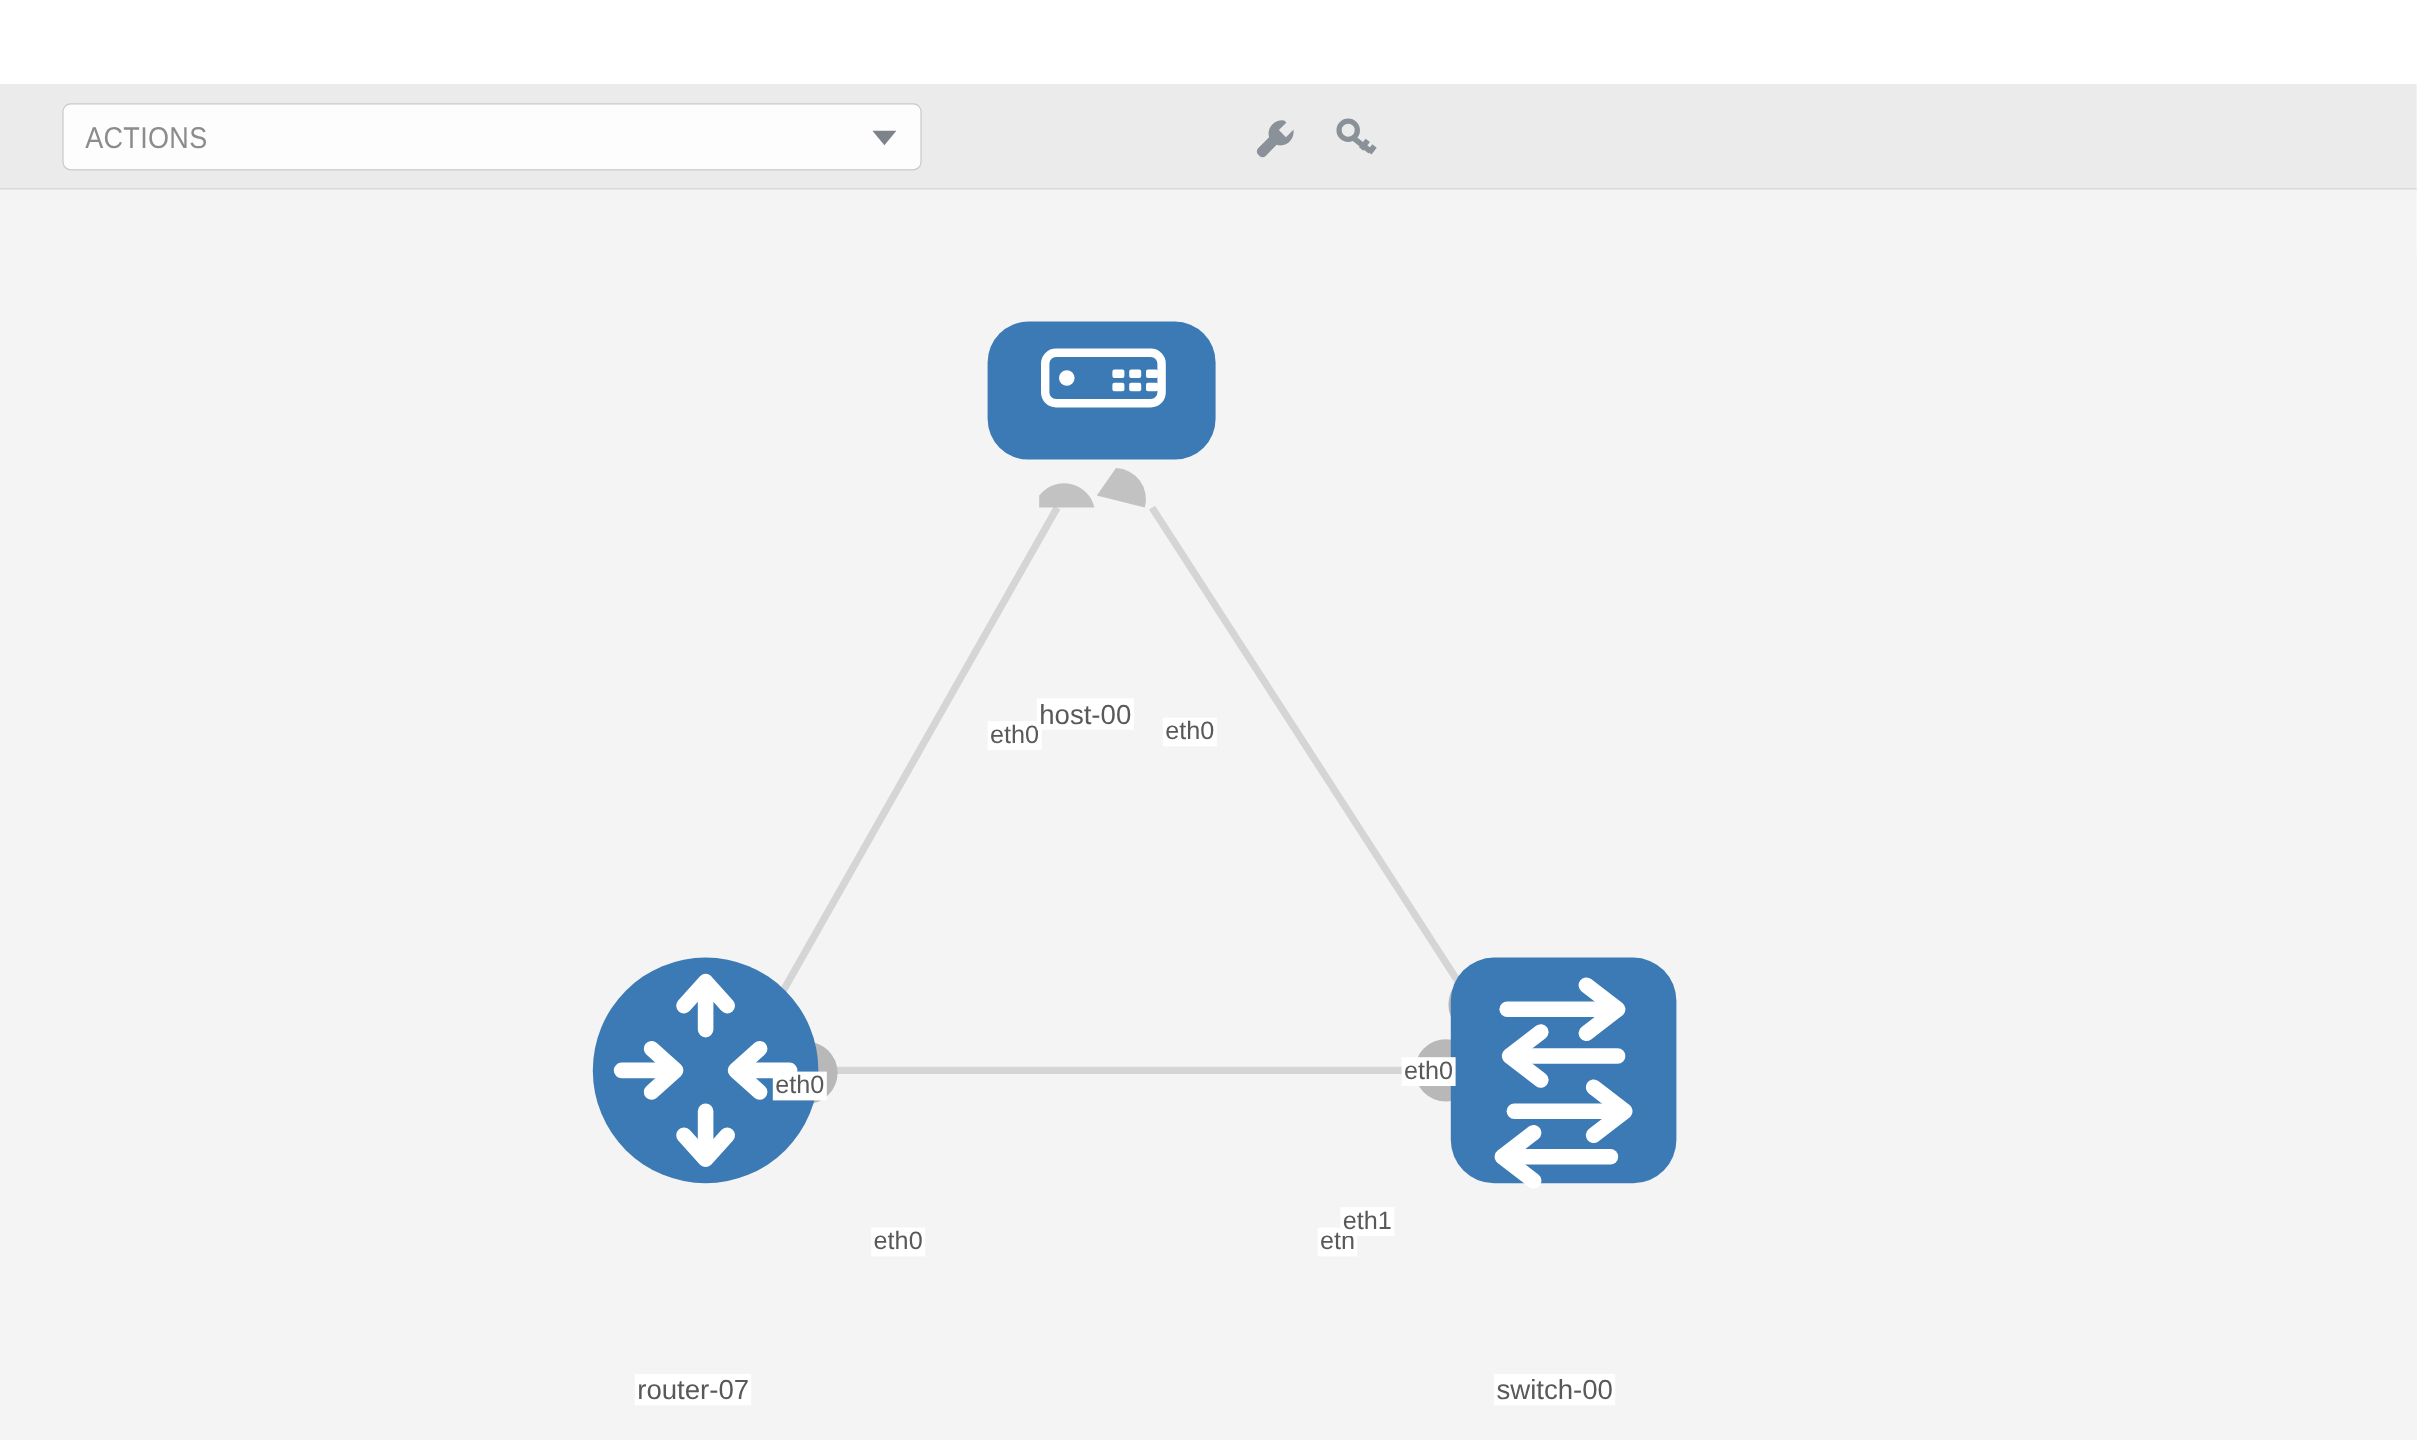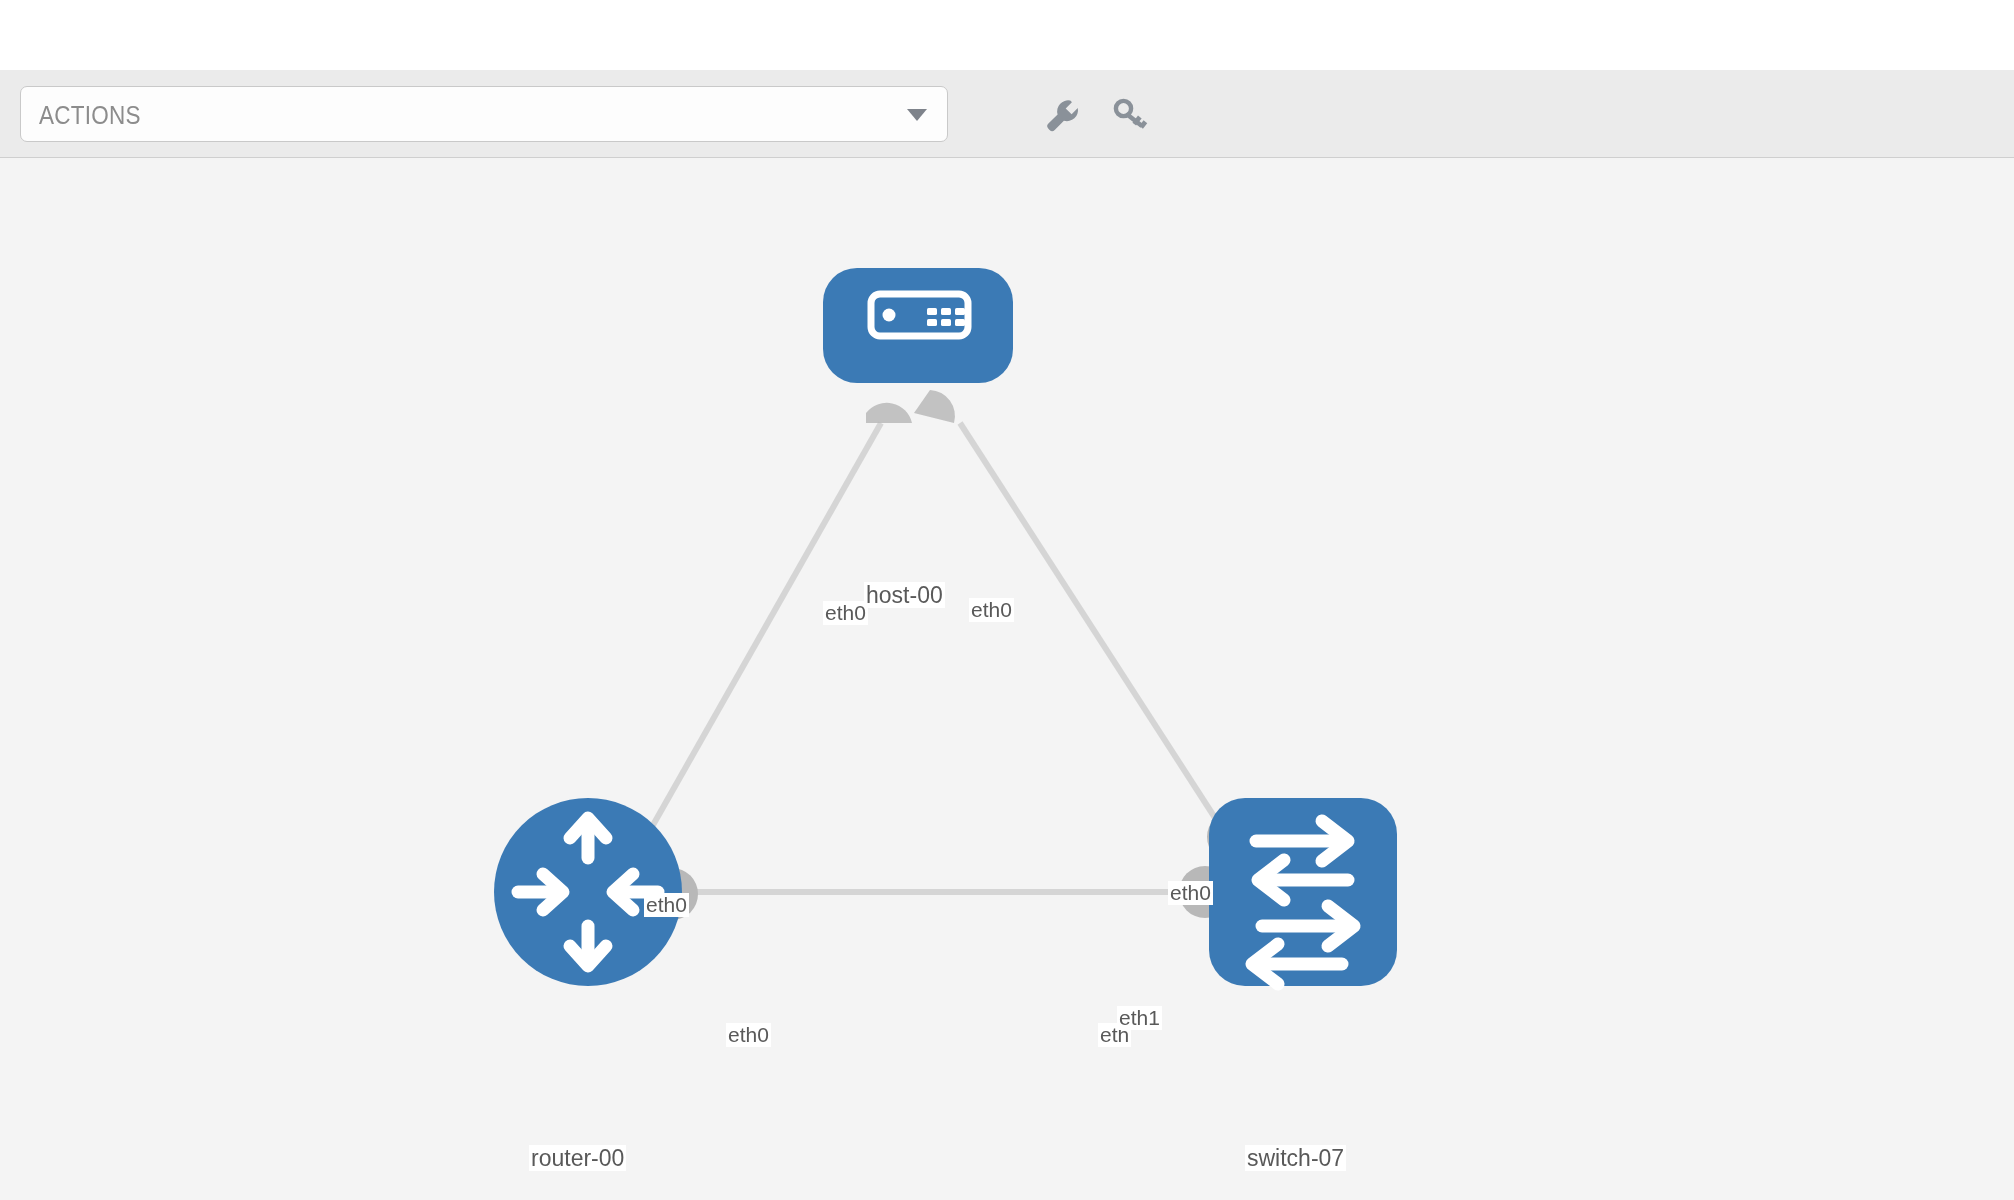--- a/index.html
+++ b/index.html
@@ -55,23 +55,23 @@
     position: absolute;
     top: 70px; left: 0;
     width: 2014px;
     height: 88px;
     background: #ebebeb;
     border-bottom: 1px solid #cfcfcf;
   }
 
   .actions-select {
     position: absolute;
-    left: 20px;
+    left: 52px;
     top: 16px;
-    width: 928px;
+    width: 716px;
     height: 56px;
     background: #fdfdfd;
     border: 1px solid #c9c9c9;
     border-radius: 7px;
     cursor: pointer;
   }
   .actions-label {
     position: absolute;
     left: 18px;
     top: 14px;
@@ -268,17 +268,17 @@
     <div class="nlabel big" style="left:864px; top:424px;">host-00</div>
     <div class="nlabel small" style="left:969px; top:440px;">eth0</div>
 
     <div class="nlabel small" style="left:644px; top:735px;">eth0</div>
     <div class="nlabel small" style="left:1168px; top:723px;">eth0</div>
 
     <div class="nlabel small" style="left:726px; top:865px;">eth0</div>
     <div class="nlabel small" style="left:1098px; top:865px;">eth</div>
     <div class="nlabel small" style="left:1117px; top:848px;">eth1</div>
 
-    <div class="nlabel big" style="left:529px; top:987px;">router-00</div>
-    <div class="nlabel big" style="left:1245px; top:987px;">switch-07</div>
+    <div class="nlabel big" style="left:529px; top:987px;">router-07</div>
+    <div class="nlabel big" style="left:1245px; top:987px;">switch-00</div>
 
   </div>
 </div>
 
 </body></html>

